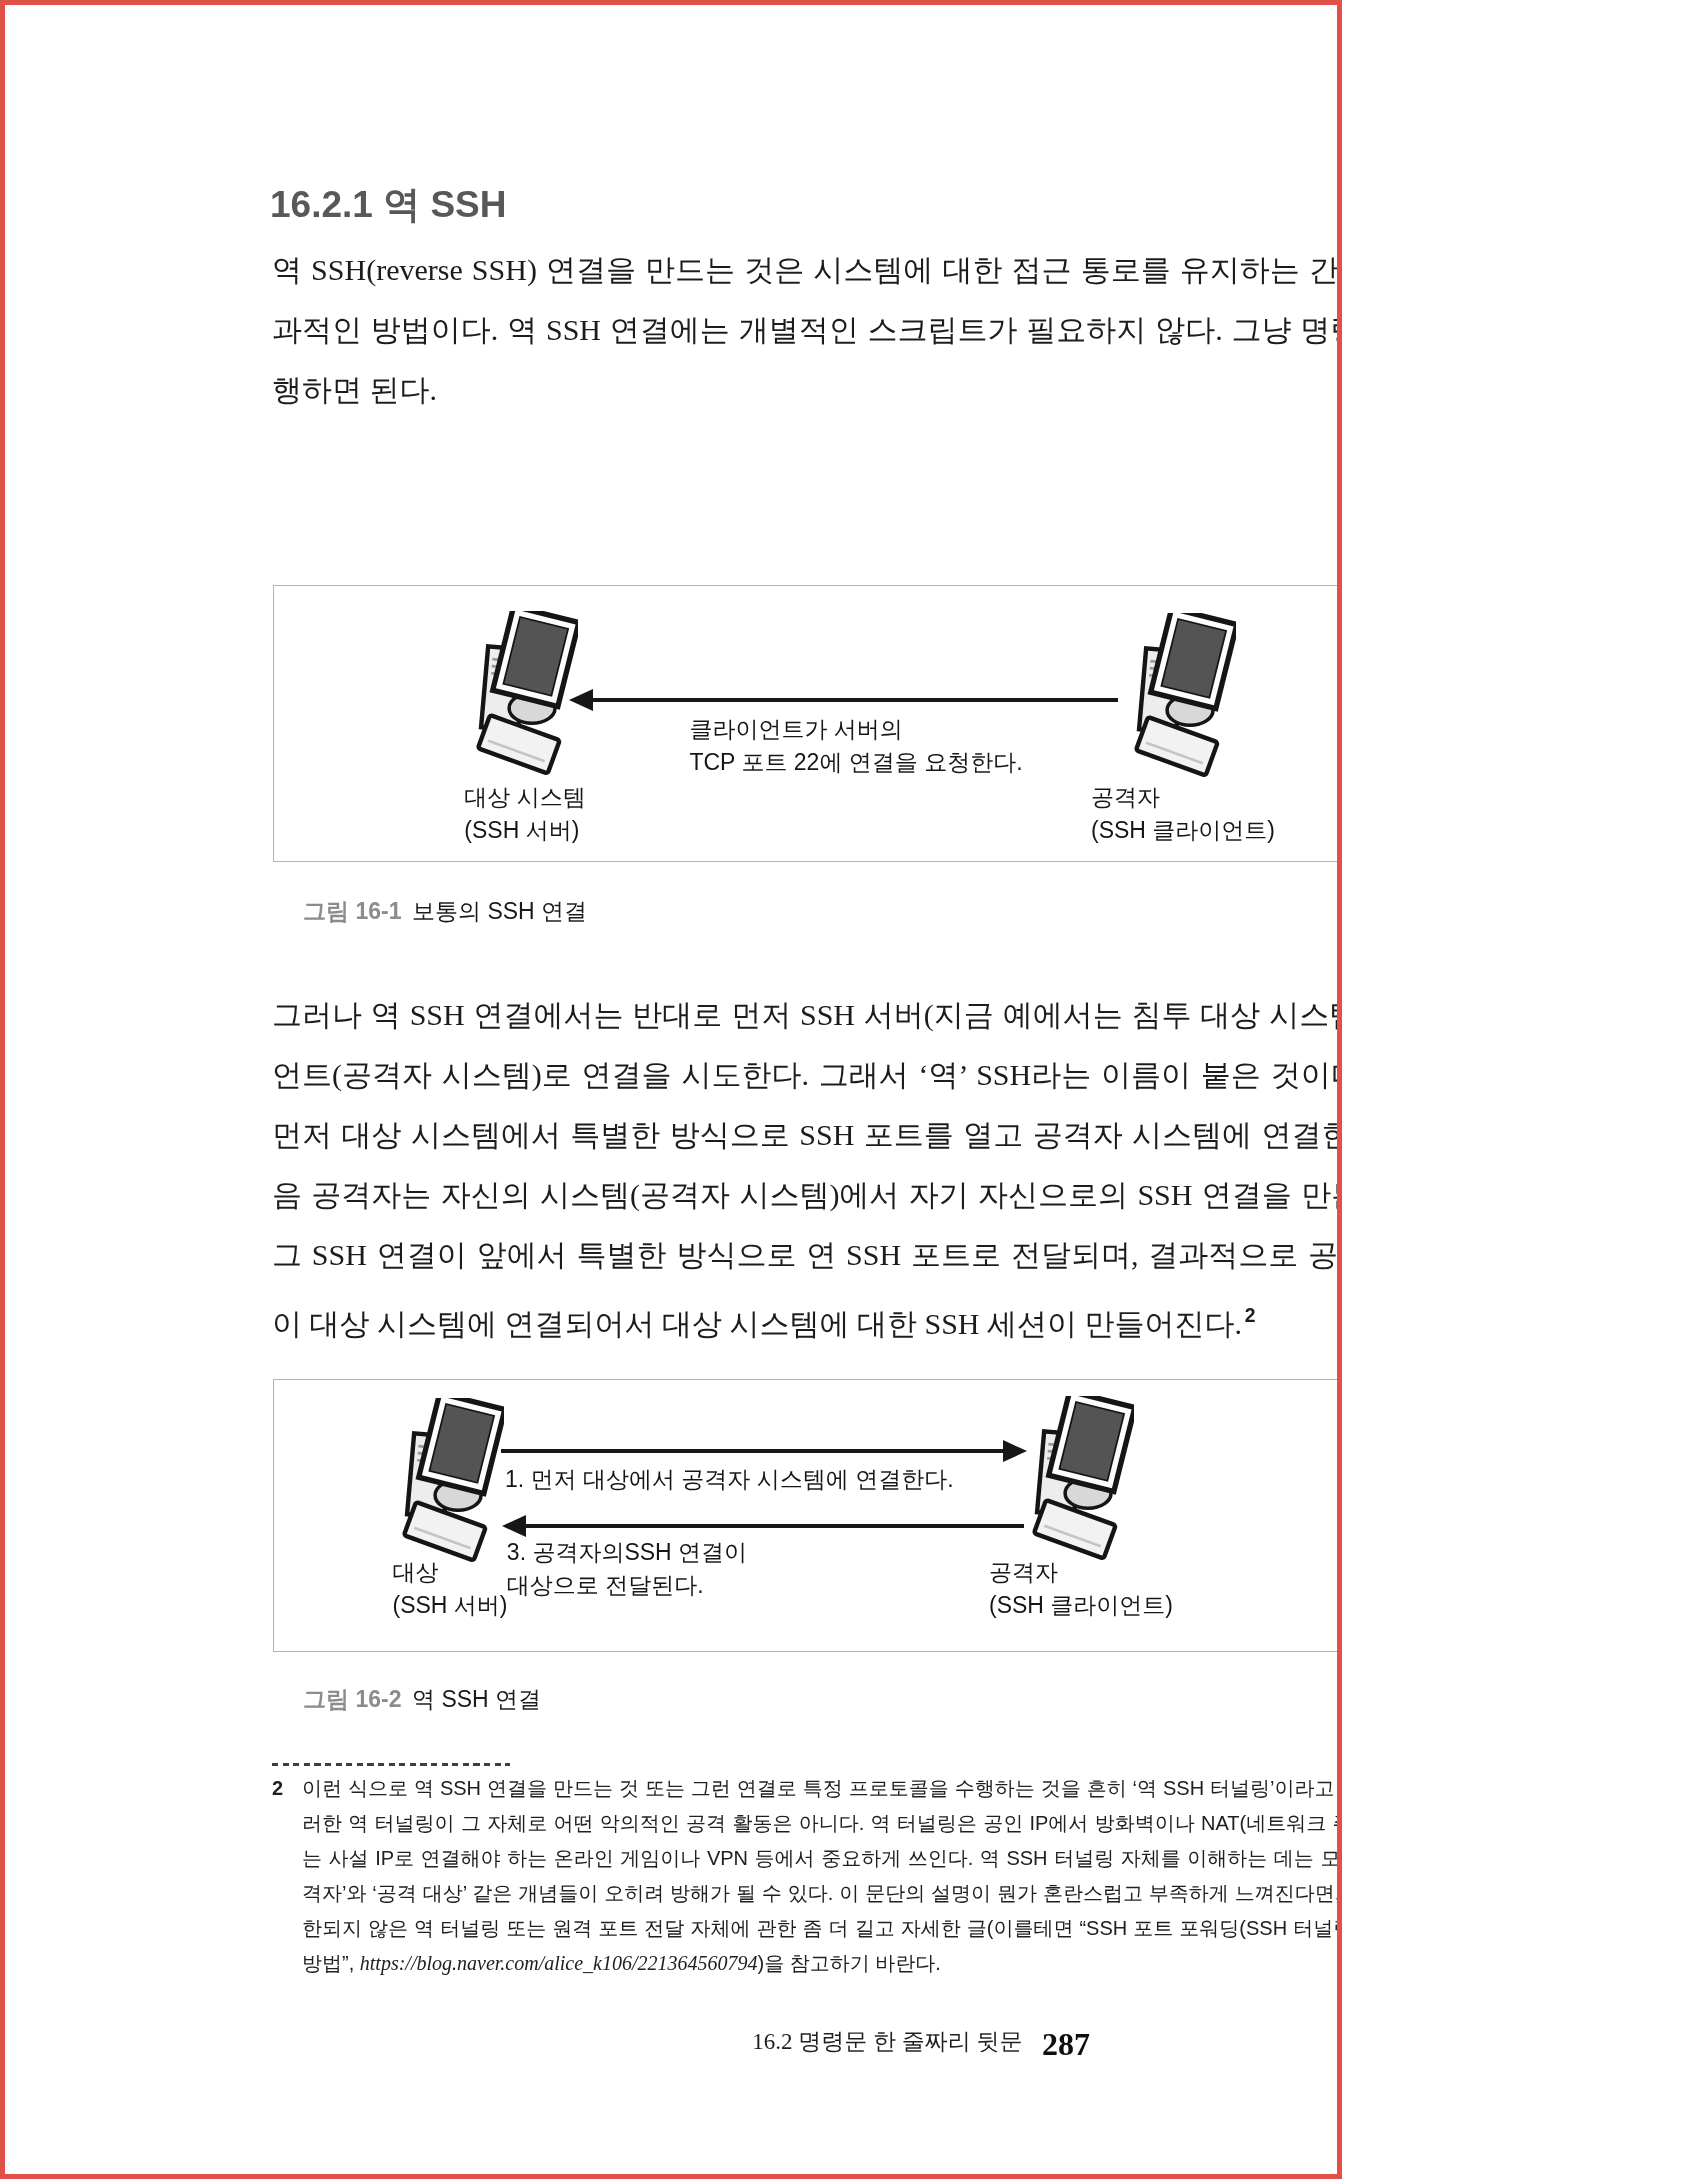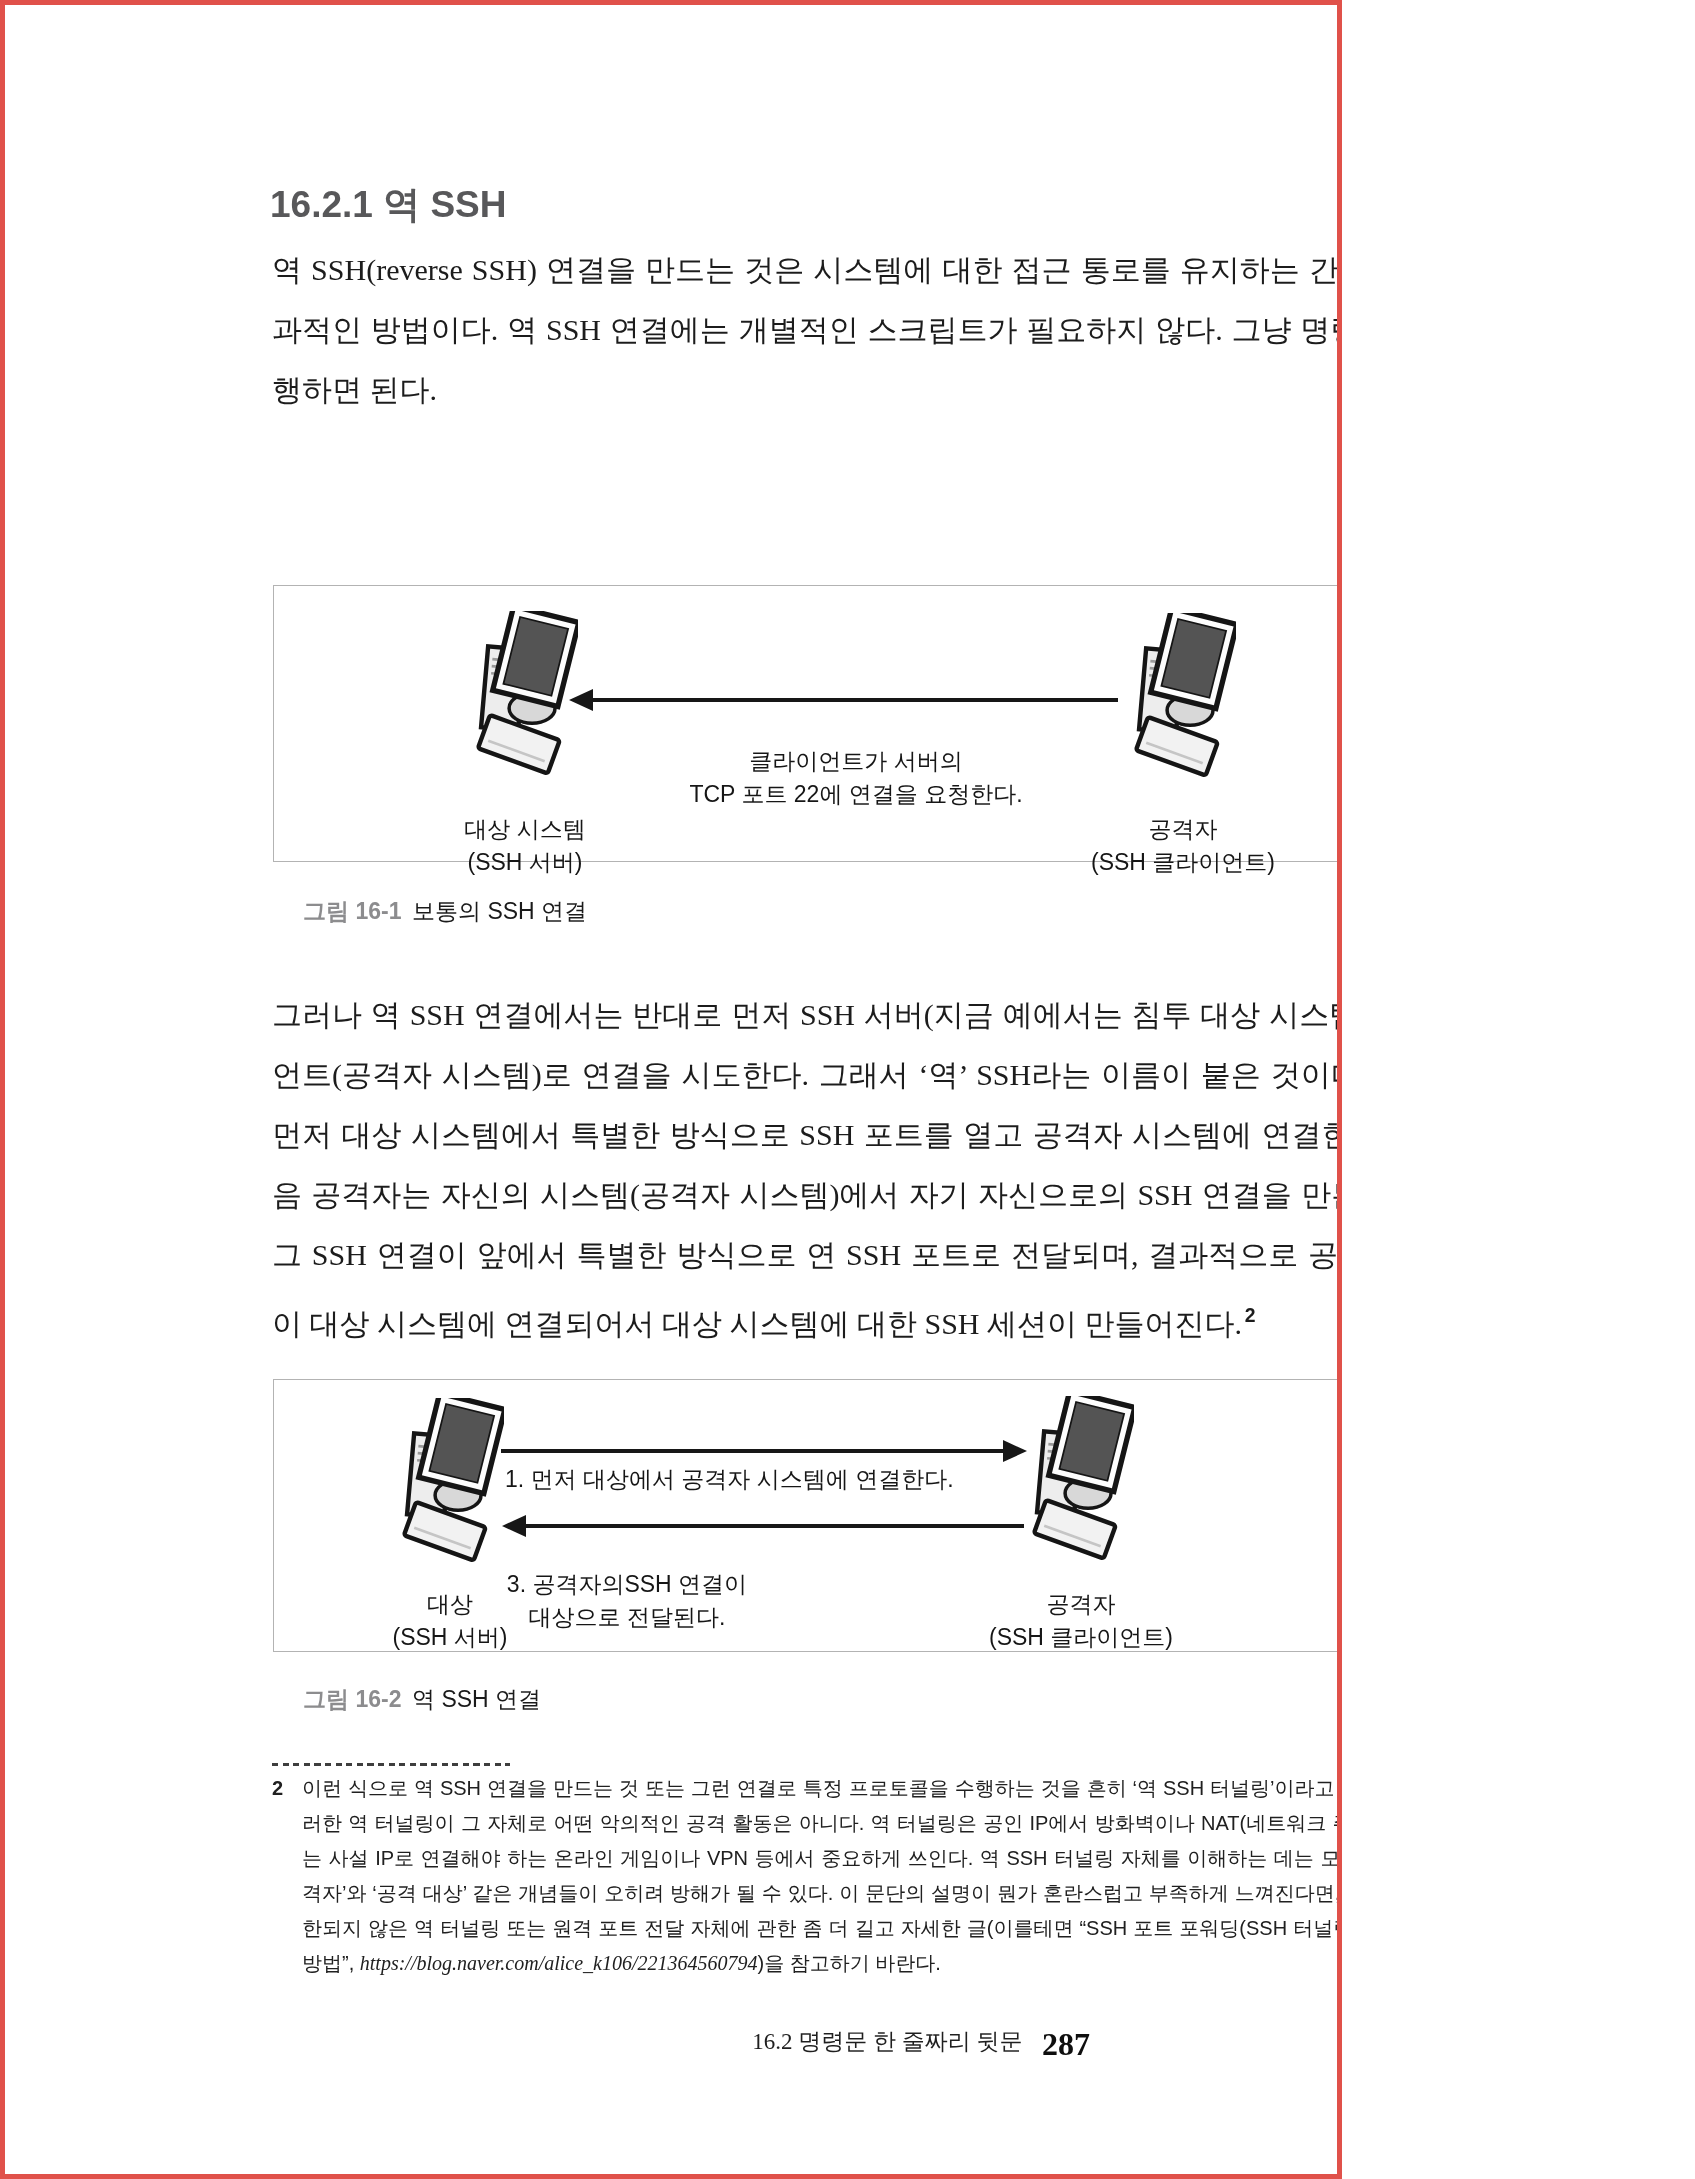--- a/index.html
+++ b/index.html
@@ -21,21 +21,21 @@
          font-size:19.4px;vertical-align:12.4px;margin-left:2.6px;}
 
   .figure{position:absolute;left:273px;width:1226px;border:1.8px solid #b3b3b3;background:#fff;}
   .fig1{top:585px;height:275px;}
   .fig2{top:1379px;height:271px;}
 
   .pc{position:absolute;width:106px;height:168px;}
 
   .fig-text{position:absolute;font-family:"Liberation Sans","DejaVu Sans",sans-serif;
             font-size:23px;line-height:33px;color:#161616;white-space:nowrap;}
-  .centered{transform:translateX(-50%);text-align:center;margin-top:32px;}
+  .centered{transform:translateX(-50%);text-align:left;}
 
   .arrow{position:absolute;height:4.4px;background:#171717;}
   .arrow.head-left::before{content:"";position:absolute;left:-23px;top:50%;
       transform:translateY(-50%);width:0;height:0;
       border-top:11.5px solid transparent;border-bottom:11.5px solid transparent;
       border-right:24px solid #171717;}
   .arrow.head-right::after{content:"";position:absolute;right:-23px;top:50%;
       transform:translateY(-50%);width:0;height:0;
       border-top:11.5px solid transparent;border-bottom:11.5px solid transparent;
       border-left:24px solid #171717;}

